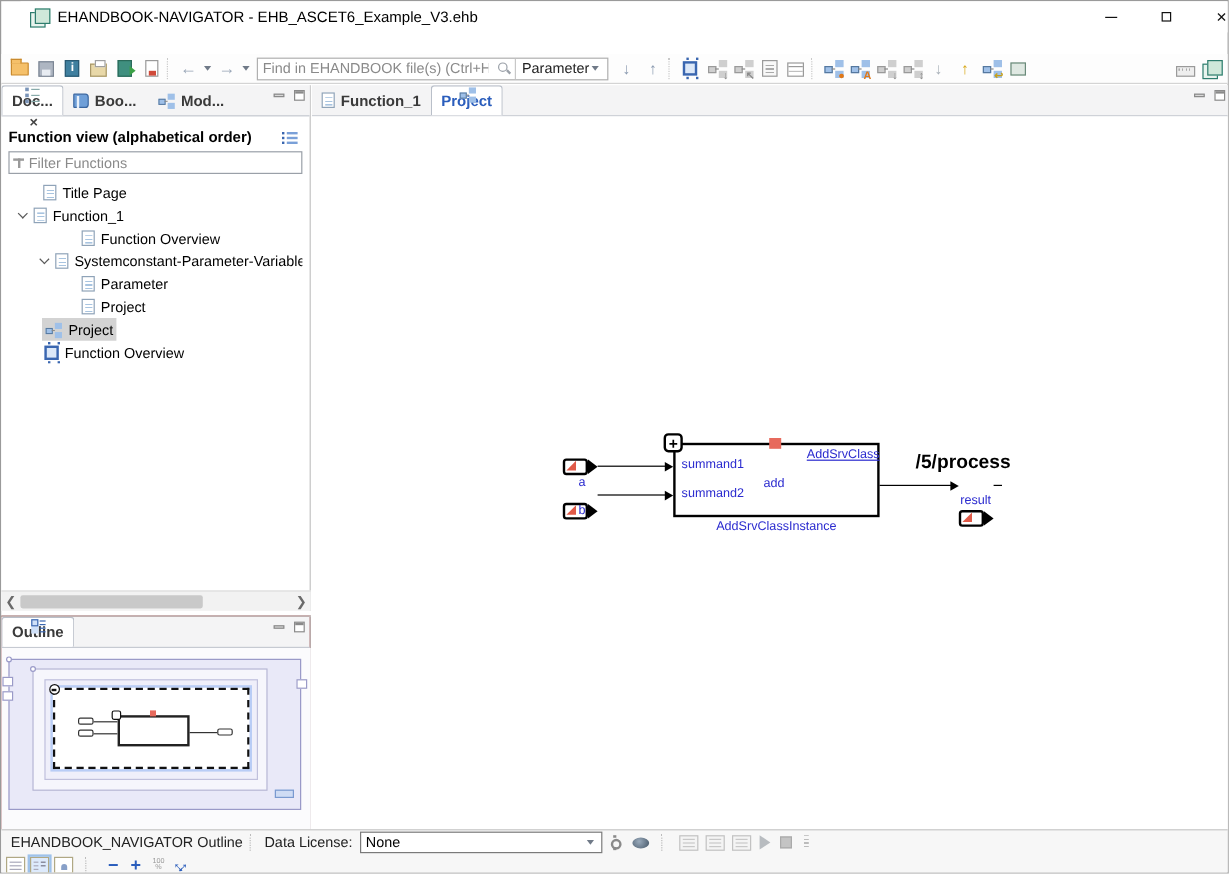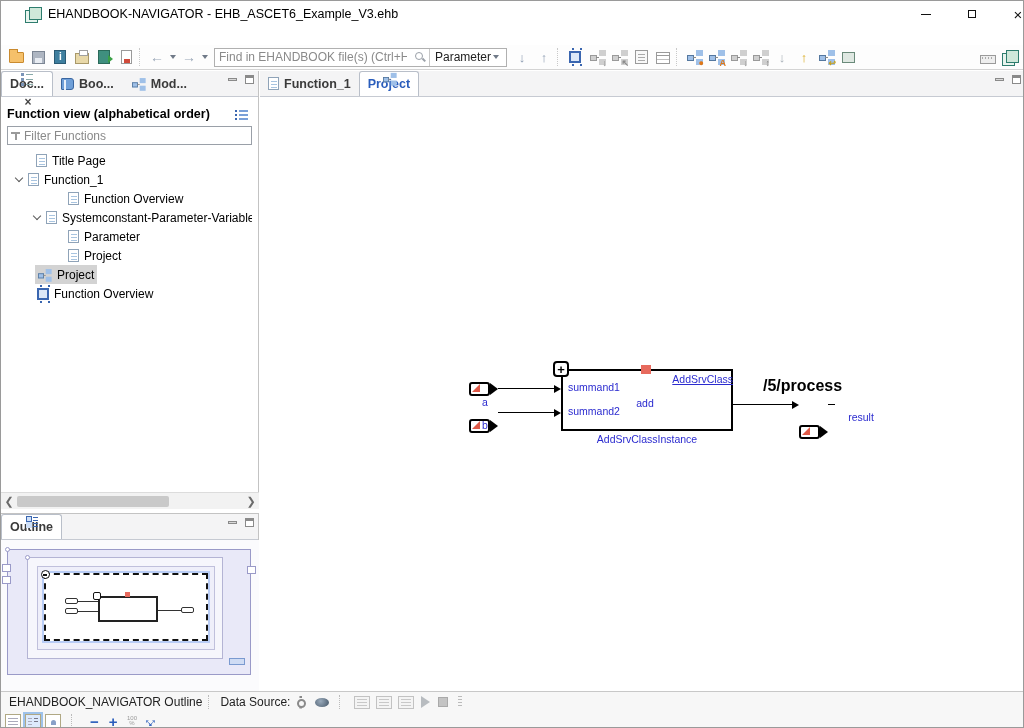--- a/index.html
+++ b/index.html
@@ -484,27 +484,31 @@
 
   <div class="dg dg-line" style="left:732px;top:403px;width:60px;"></div>
   <div class="dg dg-black" style="left:762px;top:376px;">/5/process</div>
   <div class="dg dg-arrow-r" style="left:791px;top:400px;"></div>
   <div class="dg port" style="left:798px;top:396px;">
     <span class="port-box"></span>
     <span class="port-flag"></span>
     <span class="port-tip"></span>
   </div>
   <div class="dg dg-line" style="left:827px;top:403px;width:7px;"></div>
-  <div class="dg dg-label" style="left:796px;top:410px;width:32px;text-align:center;margin-left:48px;">result</div>
+  <div class="dg dg-label" style="left:796px;top:410px;width:32px;text-align:center;">result</div>
 
   <div class="statusbar">
     <div class="sb-row1">
       <span class="sb-text">EHANDBOOK_NAVIGATOR Outline</span>
       <span class="sb-sep"></span>
-      <span class="sb-text">Data Source:</span>
+      <span class="sb-text">Data License:</span>
+      <div class="ds-select">
+        <span class="val">None</span>
+        <span class="caret-dn"></span>
+      </div>
       <span class="ic-gear"></span>
       <span class="ic-eye"></span>
       <span class="sb-sep"></span>
       <span class="gi" style="margin:0 3px;"></span>
       <span class="gi" style="margin:0 3px;"></span>
       <span class="gi" style="margin:0 3px;"></span>
       <span class="gi-play" style="margin:0 4px;"></span>
       <span class="gi-stop" style="margin:0 4px;"></span>
       <span class="grip"></span>
     </div>

